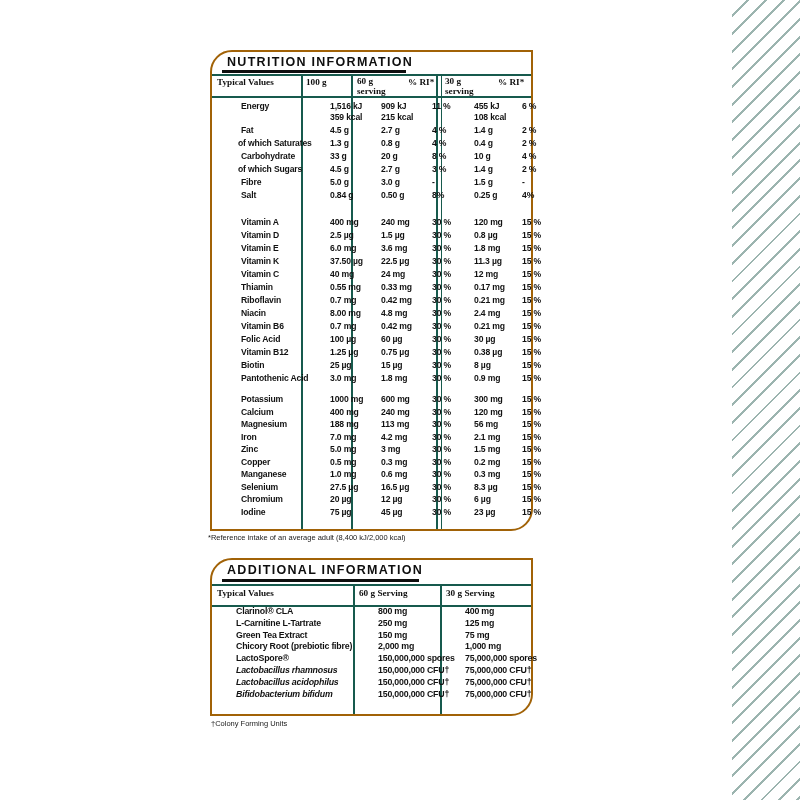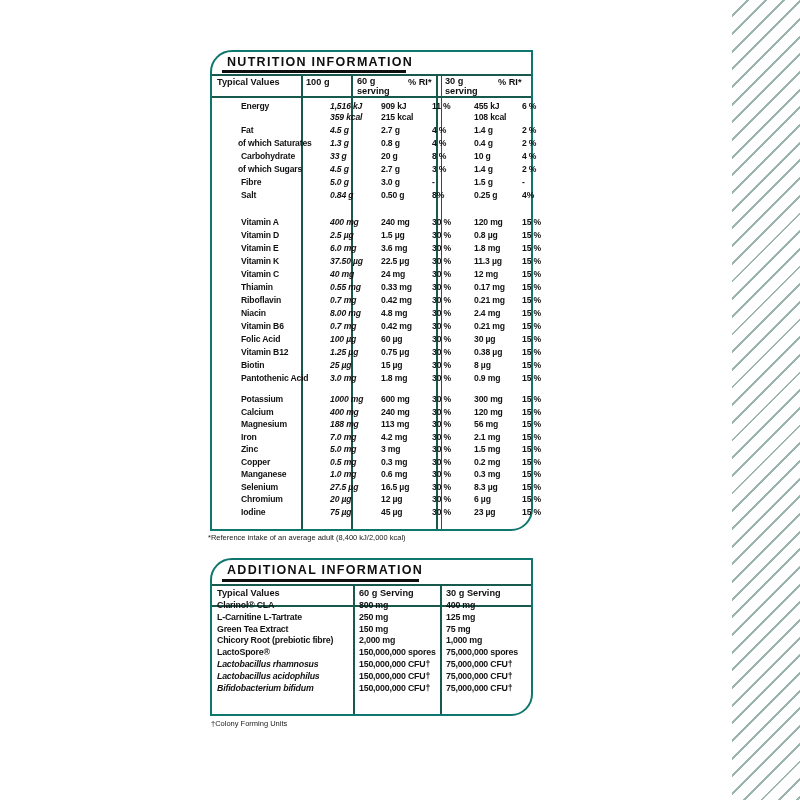--- a/index.html
+++ b/index.html
@@ -10,54 +10,54 @@
   
   .stripes{
     position:absolute;top:0;right:0;width:68px;height:800px;
     background:repeating-linear-gradient(135deg,
       rgba(255,255,255,0) 0px, rgba(255,255,255,0) 10.5px,
       #8aa7a1 10.5px, #8aa7a1 12.5px);
     opacity:.85;
   }
   .panel{
     position:absolute;left:210px;width:323px;
-    border:2px solid #0f766e;background:#fff;
+    border:2px solid #a16207;background:#fff;
     border-radius:22px 0 22px 0;box-sizing:border-box;
   }
   .panel-nutrition{top:50px;height:481px;}
   .panel-additional{top:558px;height:158px;}
   .panel-title{
     position:absolute;top:3px;left:15px;margin:0;
     font-size:12.5px;font-weight:700;letter-spacing:1.3px;color:#0e0e0e;
     white-space:nowrap;
   }
   .title-rule{position:absolute;height:2.5px;background:#0e0e0e;left:10px;}
   .rule-n{top:18px;width:184px;}
   .rule-a{top:19px;width:197px;}
   .hline{position:absolute;left:0;right:0;height:2px;background:#175a4d;}
   .vline{position:absolute;width:1.6px;background:#175a4d;}
   .hdr{
     position:absolute;font-size:9.2px;font-weight:700;line-height:9.5px;
-    white-space:pre-line;color:#101010;
+    white-space:pre-line;color:#101010;font-family:Liberation Serif, serif;
   }
   .rows{position:absolute;left:0;right:0;}
   .n-rows{top:48px;margin-left:24px;}
-  .a-rows{top:40px;}
+  .a-rows{top:46px;margin-left:19px;}
   .n-row{
     display:grid;grid-template-columns:89px 50px 57px 33px 57px 33px;
     height:13px;line-height:13px;font-size:8.6px;font-weight:700;
     letter-spacing:-0.15px;white-space:nowrap;
   }
   .n-row.tall{height:23px;line-height:10.5px;padding-top:1px;}
   .n-row .cell{white-space:pre-line;}
   .cell{overflow:visible;}
   .c-name{padding-left:5px;}
   .c-name.indent{padding-left:2px;}
   .c-name.italic{font-style:italic;}
-  .c-pad{padding-left:5px;font-style:italic;}
+  .c-pad{padding-left:5px;}
   .c-pad6{padding-left:6px;}
   .c-pad4{padding-left:9px;}
   .group-vitamins{margin-top:14px;}
   .group-minerals{margin-top:8px;}
   .group-minerals .n-row{height:12.5px;line-height:12.5px;}
   .a-row{
     display:grid;grid-template-columns:141px 87px 91px;
     height:11.8px;line-height:11.8px;font-size:8.8px;font-weight:700;
     letter-spacing:-0.2px;white-space:nowrap;
   }

